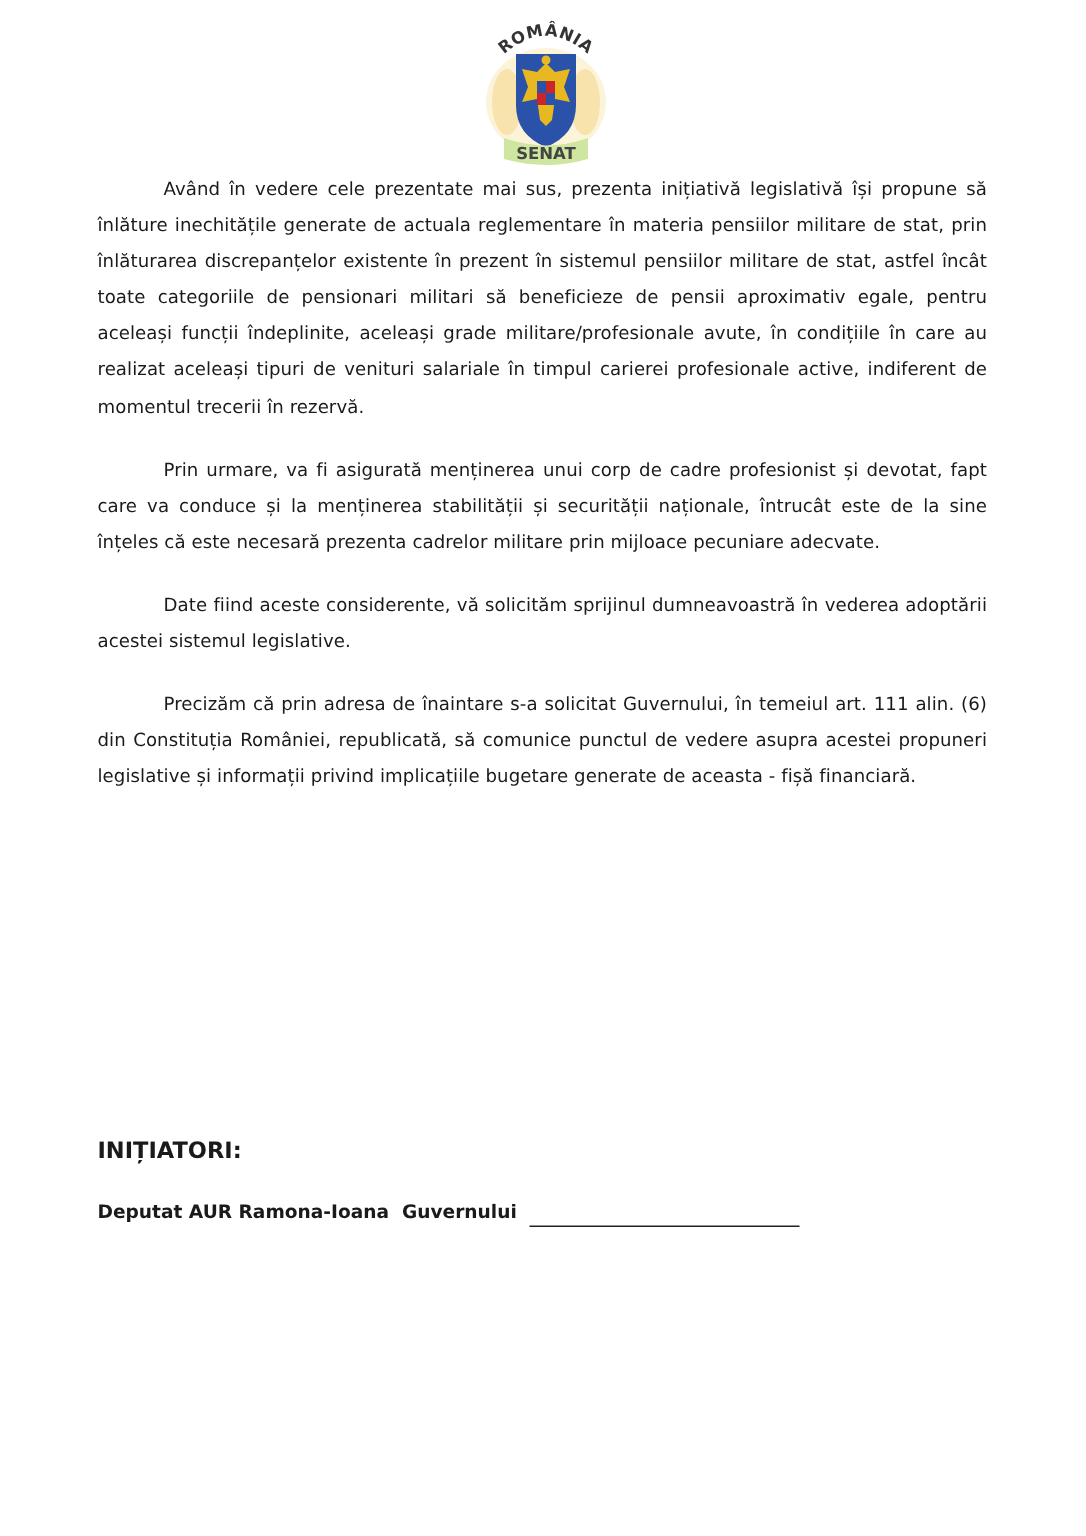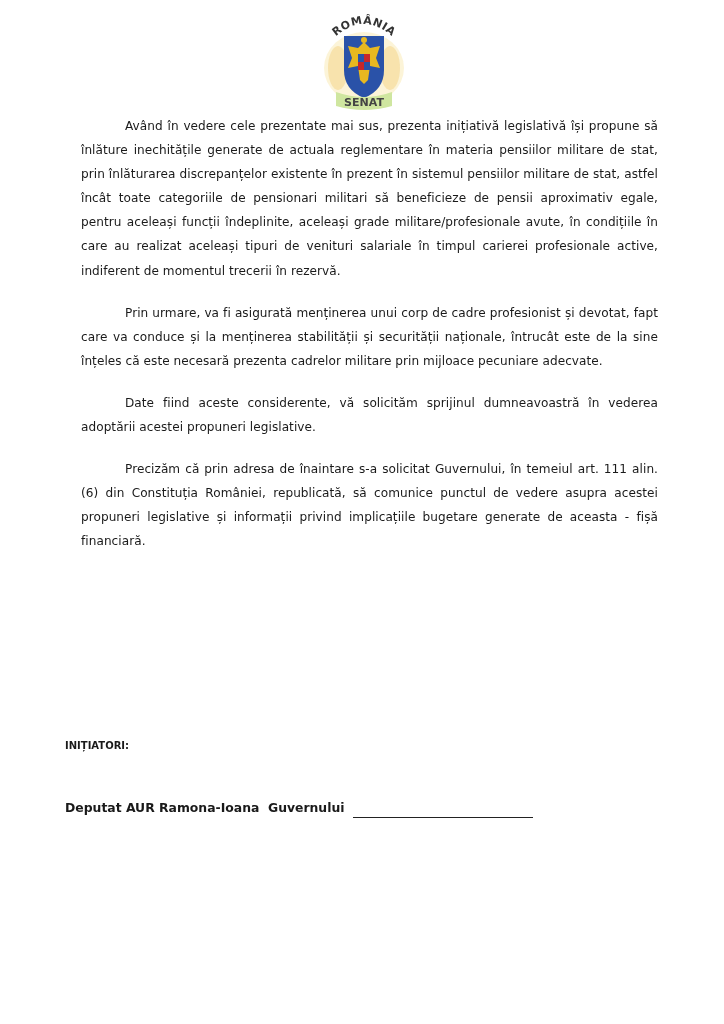--- a/index.html
+++ b/index.html
@@ -26,29 +26,29 @@
       position: absolute;
       left: 65px;
       top: 114px;
       width: 593px;
     }
     .para {
       font-size: 12.1px;
       line-height: 24.1px;
       text-align: justify;
       text-indent: 44px;
-      margin: 0 0 18px 16px;
+      margin: 0 0 18px 0;
       letter-spacing: 0.05px;
     }
     .initiators {
       position: absolute;
       left: 65px;
-      top: 740px;
+      top: 758px;
       font-weight: bold;
-      font-size: 10px;
+      font-size: 15px;
     }
     .signature {
       position: absolute;
       left: 65px;
       top: 800px;
       font-weight: bold;
       font-size: 12.4px;
       white-space: nowrap;
     }
     .sigline {
@@ -85,21 +85,21 @@
     <circle cx="46" cy="34" r="3" fill="#e8b820"></circle>
 
     <path d="M18,86 Q46,96 74,86 L74,100 Q46,108 18,100 Z" fill="#cfe6a0"></path>
     <text x="46" y="100" text-anchor="middle" font-family="DejaVu Sans, sans-serif" font-weight="bold" font-size="11" fill="#444">SENAT</text>
   </svg>
 </div>
 
 <div class="content">
   <p class="para">Având în vedere cele prezentate mai sus, prezenta inițiativă legislativă își propune să înlăture inechitățile generate de actuala reglementare în materia pensiilor militare de stat, prin înlăturarea discrepanțelor existente în prezent în sistemul pensiilor militare de stat, astfel încât toate categoriile de pensionari militari să beneficieze de pensii aproximativ egale, pentru aceleași funcții îndeplinite, aceleași grade militare/profesionale avute, în condițiile în care au realizat aceleași tipuri de venituri salariale în timpul carierei profesionale active, indiferent de momentul trecerii în rezervă.</p>
   <p class="para">Prin urmare, va fi asigurată menținerea unui corp de cadre profesionist și devotat, fapt care va conduce și la menținerea stabilității și securității naționale, întrucât este de la sine înțeles că este necesară prezenta cadrelor militare prin mijloace pecuniare adecvate.</p>
-  <p class="para">Date fiind aceste considerente, vă solicităm sprijinul dumneavoastră în vederea adoptării acestei propuneri legislative.</p>
+  <p class="para">Date fiind aceste considerente, vă solicităm sprijinul dumneavoastră în vederea adoptării acestei sistemul legislative.</p>
   <p class="para">Precizăm că prin adresa de înaintare s-a solicitat Guvernului, în temeiul art. 111 alin. (6) din Constituția României, republicată, să comunice punctul de vedere asupra acestei propuneri legislative și informații privind implicațiile bugetare generate de aceasta - fișă financiară.</p>
 </div>
 
 <div class="initiators">INIȚIATORI:</div>
 
 <div class="signature">
   <span style="white-space: pre;">Deputat AUR Ramona-Ioana  Guvernului</span><span class="sigline">&nbsp;</span>
 </div>
 
 </body></html>

